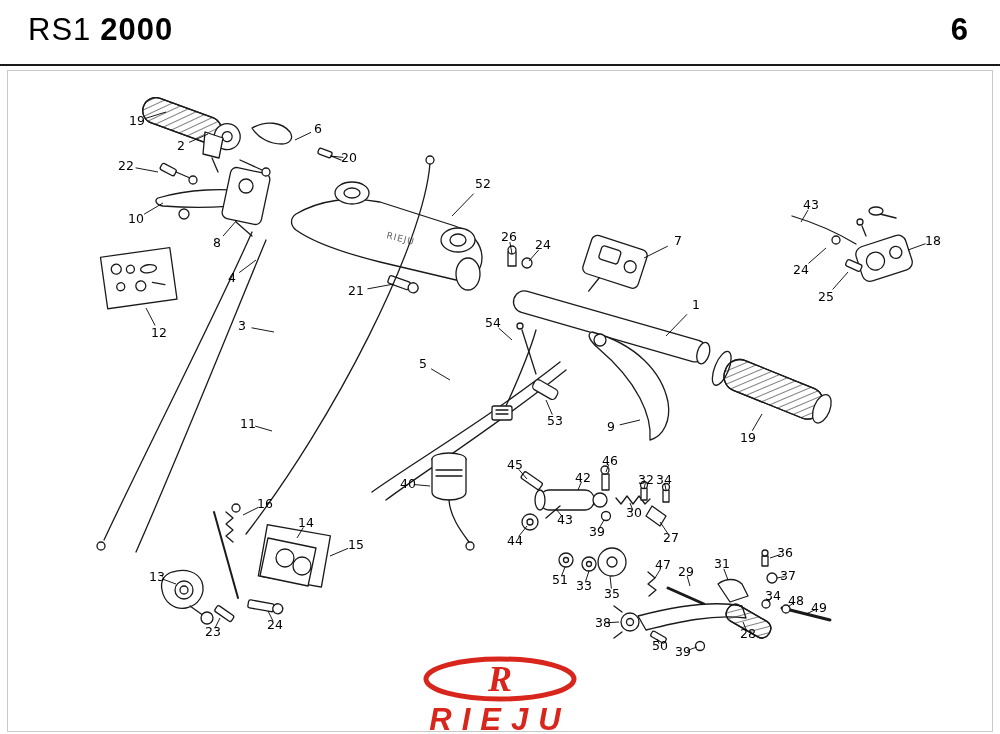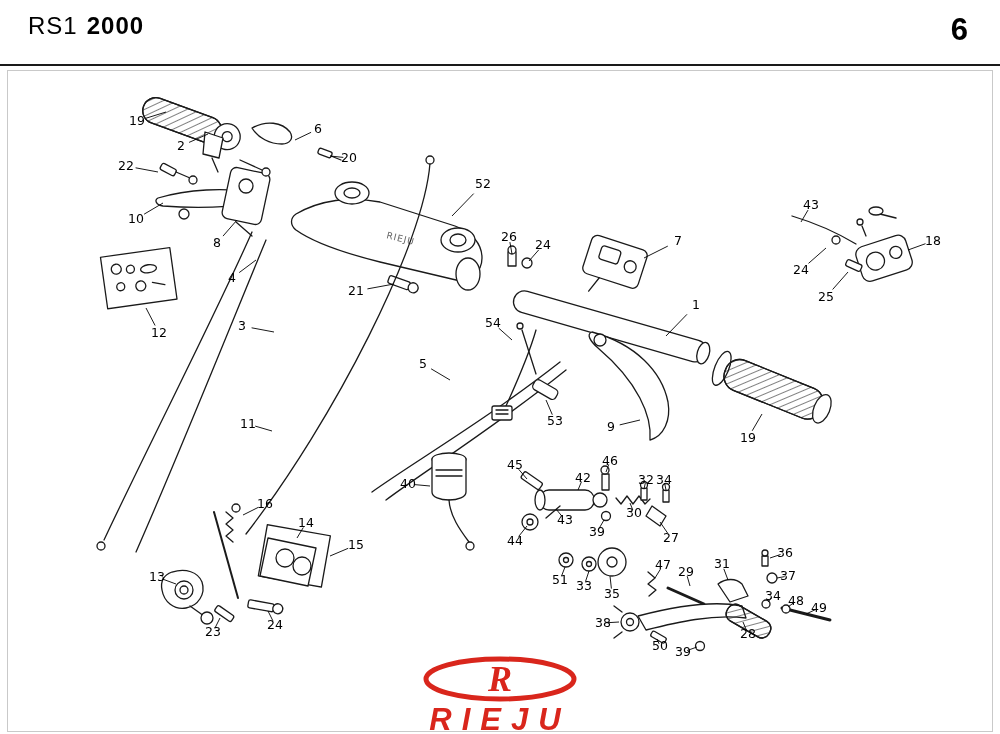--- a/index.html
+++ b/index.html
@@ -1,19 +1,19 @@
 <!DOCTYPE html>
 <html><head>
 <meta charset="utf-8">
 <style>
   *{margin:0;padding:0;box-sizing:border-box}
   html,body{width:1000px;height:734px}
   body{background:#fff;font-family:"Liberation Sans",sans-serif;position:relative;overflow:hidden;color:#000}
   .header{position:absolute;top:0;left:0;right:0;height:66px;background:#fff;border-bottom:2px solid #1a1a1a;display:flex;justify-content:space-between;align-items:flex-start;padding:12px 22px 0 28px;z-index:5}
-  .title{font-size:24px;letter-spacing:1px;white-space:nowrap}
+  .title{font-size:31px;letter-spacing:1px;white-space:nowrap}
   .title .year{font-weight:bold;margin-left:9px}
   .page-num{font-size:31px;font-weight:600;padding-right:10px}
   .diagram-frame{position:absolute;top:70px;left:7px;right:7px;bottom:2px;border:1px solid #c9c9c9;z-index:1}
   #diagram-svg{position:absolute;top:0;left:0;z-index:2}
   .part-label{font-family:"DejaVu Sans",sans-serif;font-size:12.5px;fill:#000;text-anchor:middle;dominant-baseline:middle}
   .leader{stroke:#000;stroke-width:0.9}
   .bar-text{font-family:"DejaVu Sans",sans-serif;font-size:9px;fill:#666;letter-spacing:1px}
   .logo{position:absolute;left:50%;transform:translateX(-50%);bottom:1px;text-align:center;z-index:6;--brand:#d9261c}
   .logo-text{color:var(--brand,#d9261c);font-weight:bold;font-style:italic;font-size:31px;letter-spacing:10px;line-height:.85;font-family:"Liberation Sans",sans-serif}
   .brand-stroke{stroke:var(--brand,#d9261c)}

